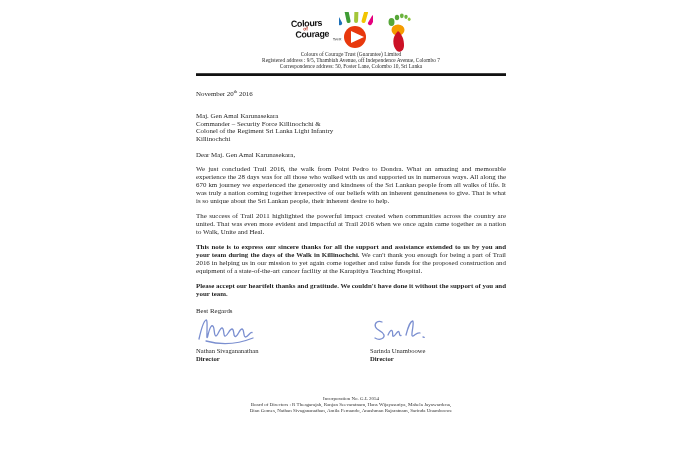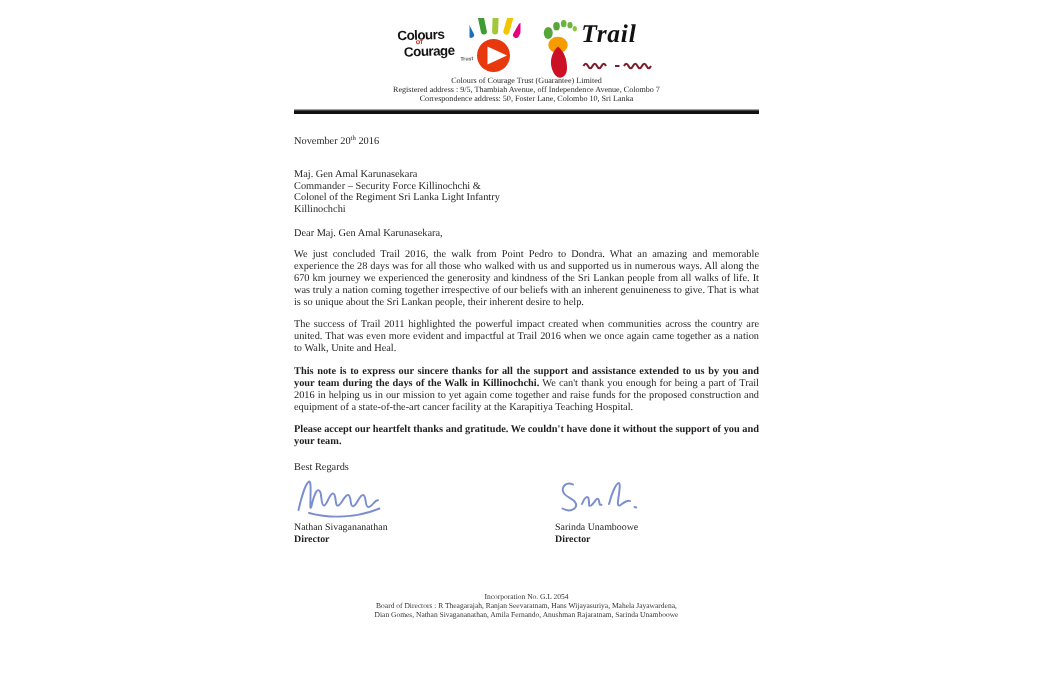--- a/index.html
+++ b/index.html
@@ -89,30 +89,20 @@
           <ellipse cx="4.5" cy="10" rx="3" ry="4" fill="#57a639"></ellipse>
           <ellipse cx="10" cy="5.5" rx="2.2" ry="2.8" fill="#57a639"></ellipse>
           <ellipse cx="14.8" cy="3.8" rx="1.9" ry="2.4" fill="#6cb33f"></ellipse>
           <ellipse cx="19" cy="4.8" rx="1.7" ry="2.1" fill="#6cb33f"></ellipse>
           <ellipse cx="22.2" cy="7.2" rx="1.4" ry="1.8" fill="#8cc63f"></ellipse>
           <ellipse cx="11" cy="18" rx="6.5" ry="5.5" fill="#f59c00"></ellipse>
           <path d="M11 19 C4.5 25 5.5 34 9.5 38.5 C12.5 41.5 17 39 17 33.5 C17 27 15 22.5 11 19 Z" fill="#cc1126"></path>
         </svg>
       </span>
 
-      <div class="trail-block">
-        <span class="trail-word">Trail</span>
-        <span class="trail-script">
-          <svg width="50" height="7" viewBox="0 0 50 7">
-            <path d="M1 4 q1.5 -3 3 0 q1.5 3 3 0 q1.5 -3 3 0 q1.5 3 3 0 q1.5 -3 3 0" fill="none" stroke="#7a1f2b" stroke-width="1.4"></path>
-            <path d="M22 4 h3" fill="none" stroke="#7a1f2b" stroke-width="1.4"></path>
-            <path d="M28 4 q1.5 -3 3 0 q1.5 3 3 0 q1.5 -3 3 0 q1.5 3 3 0 q1.5 -3 3 0 q1.5 3 3 0" fill="none" stroke="#7a1f2b" stroke-width="1.4"></path>
-          </svg>
-        </span>
-      </div>
     </div>
 
     <div class="lh-lines">
       <div>Colours of Courage Trust (Guarantee) Limited</div>
       <div>Registered address : 9/5, Thambiah Avenue, off Independence Avenue, Colombo 7</div>
       <div>Correspondence address: 50, Foster Lane, Colombo 10, Sri Lanka</div>
     </div>
     <div class="double-rule"></div>
   </div>
 

